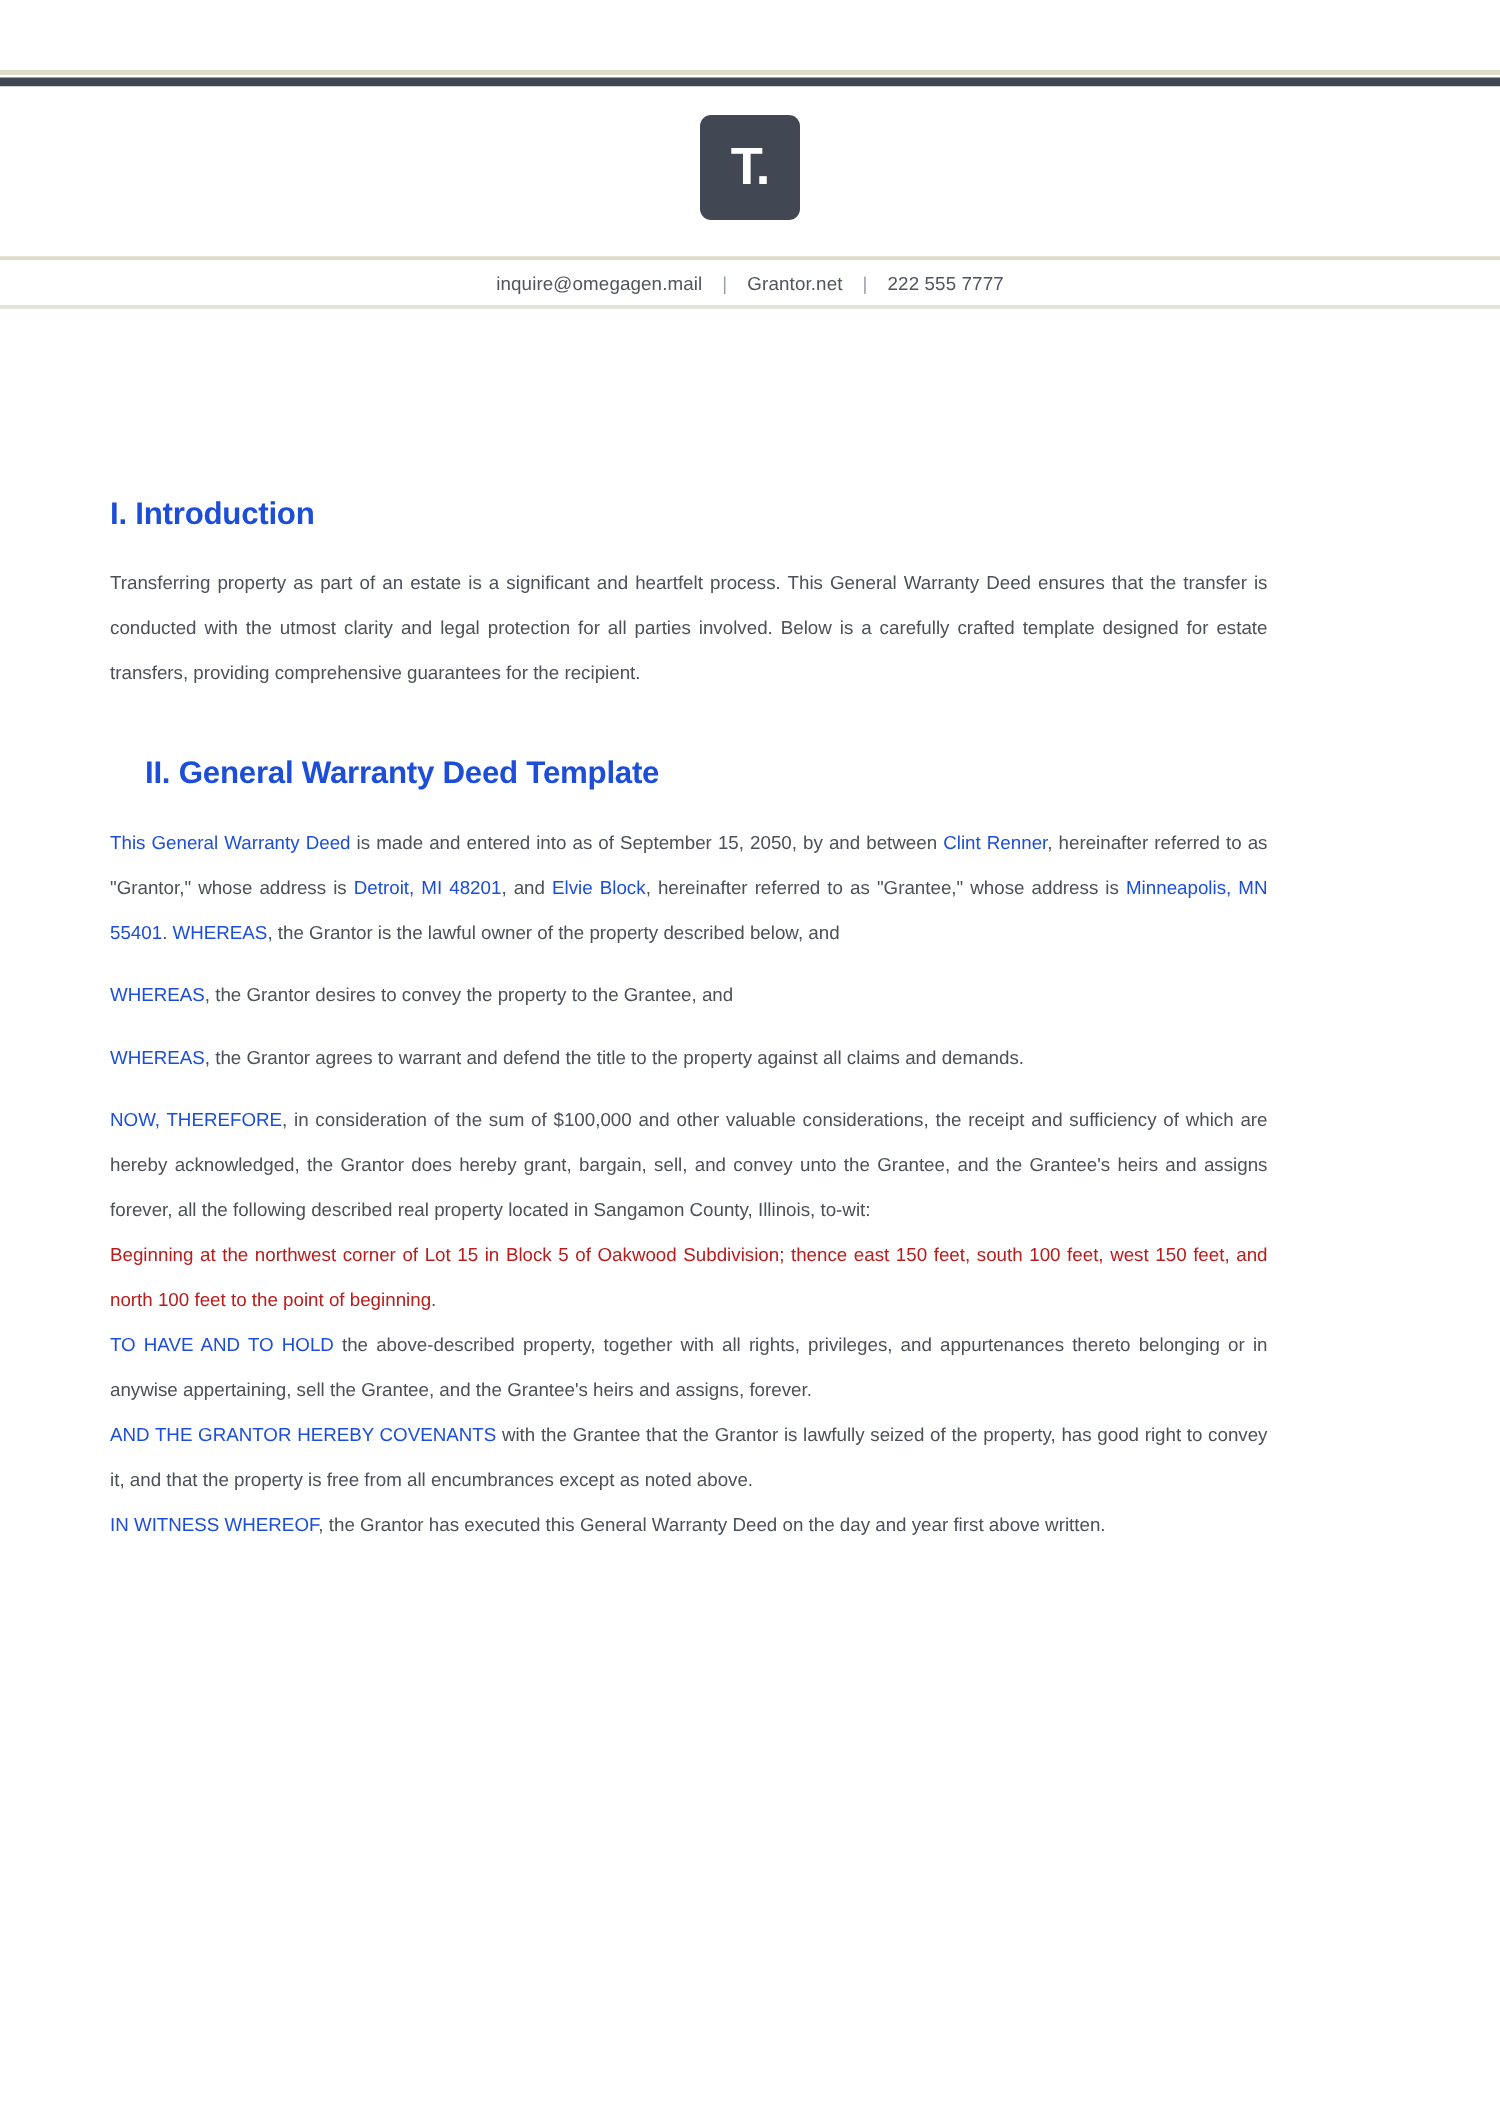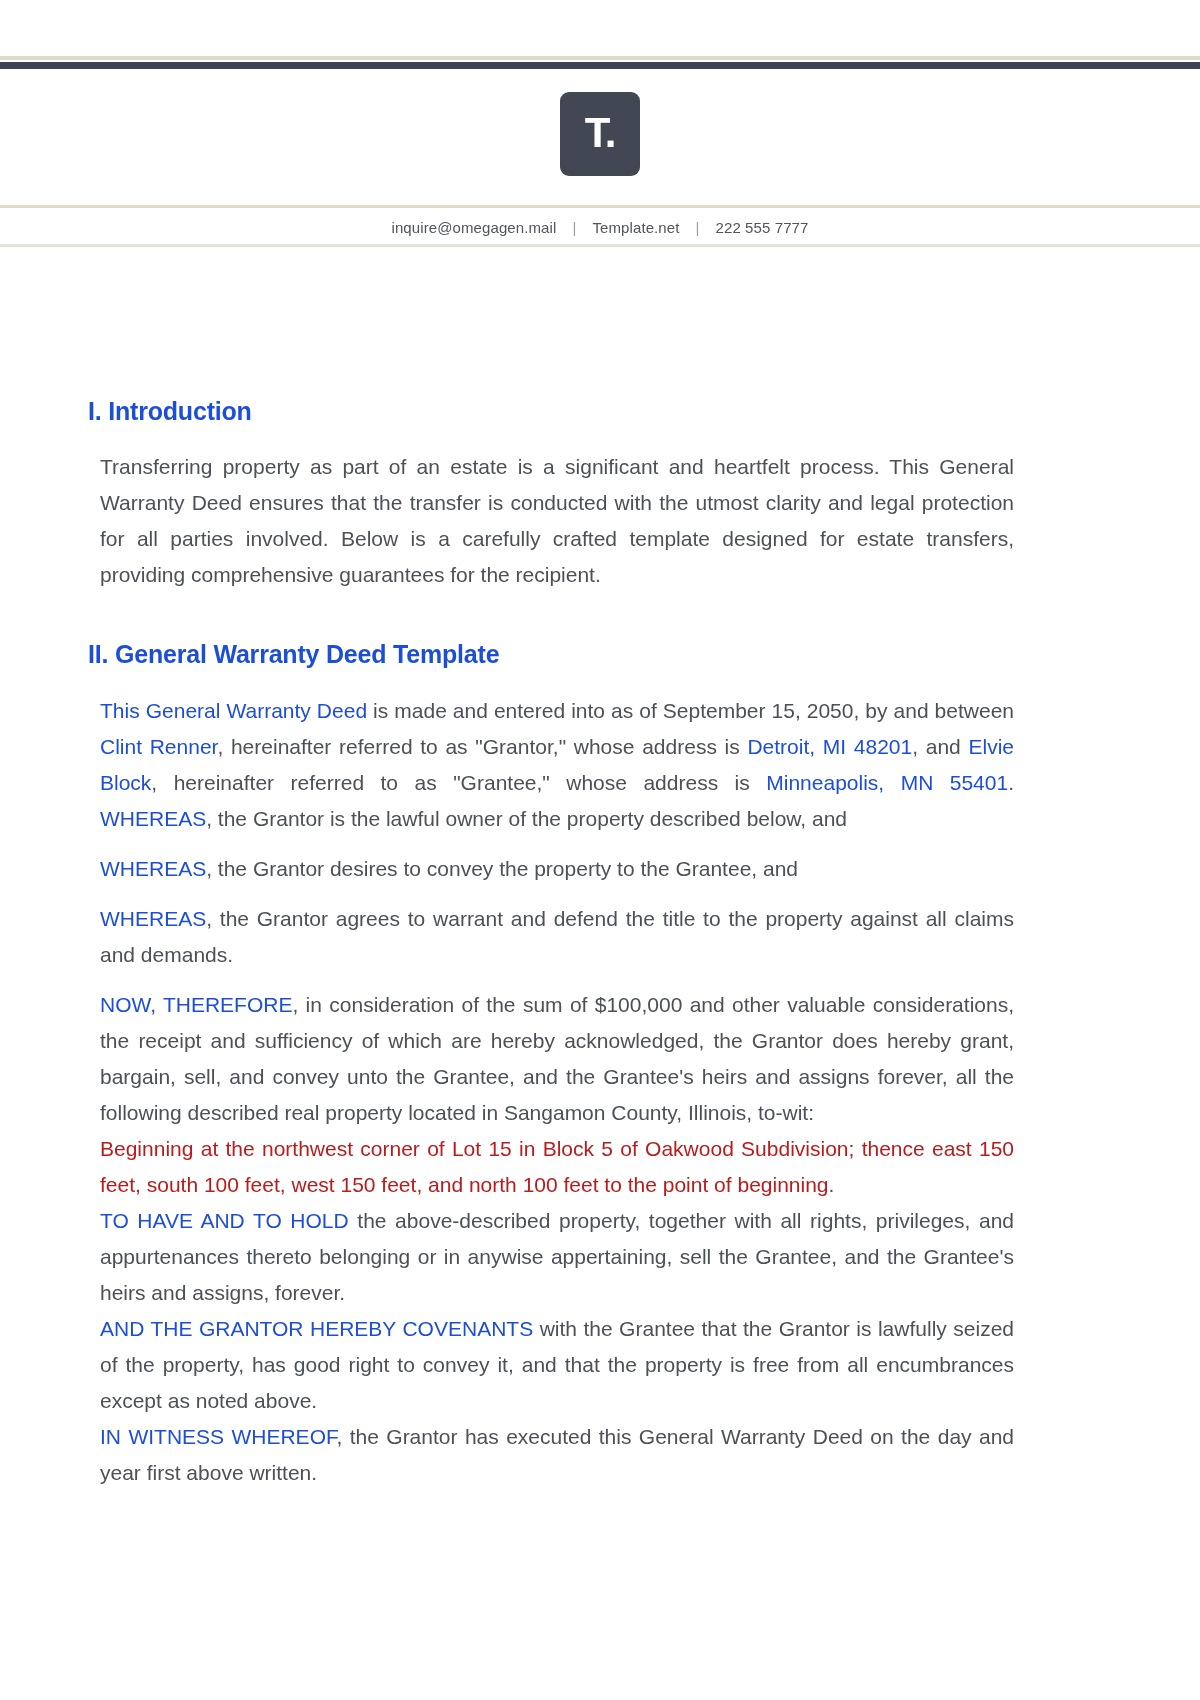--- a/index.html
+++ b/index.html
@@ -127,28 +127,28 @@
   }
 
   .sec-heading {
     font-size: 25px;
     font-weight: 700;
     color: #1d4ed8;
     letter-spacing: -0.2px;
     margin: 0 0 22px 0;
     line-height: 1.25;
   }
-  .sec-heading.second { margin-top: 46px; }
+  .sec-heading.second { margin-top: 46px; margin-left: 28px; }
 
   p.body-text {
-    font-size: 21px;
+    font-size: 15px;
     line-height: 36px;
     color: #4c5158;
     text-align: justify;
-    margin: 0 0 14px 12px;
+    margin: 0 0 14px 0;
   }
   p.body-text.tight { margin-bottom: 0; }
   p.body-text:last-child { margin-bottom: 0; }
 
   .b { font-weight: 400; color: #1d4ed8; }
   .blk { font-weight: 400; color: #b91c1c; }
 
   .intro-para { margin-bottom: 0; }
 </style>
 </head>
@@ -163,21 +163,21 @@
     <div class="logo-tile">
       <span class="logo-mark">T.</span>
     </div>
   </div>
 
   <div class="rule-mid"></div>
 
   <div class="contact-bar">
     <span class="contact-item">inquire@omegagen.mail</span>
     <span class="contact-sep">|</span>
-    <span class="contact-item">Template.net</span>
+    <span class="contact-item">Grantor.net</span>
     <span class="contact-sep">|</span>
     <span class="contact-item">222 555 7777</span>
   </div>
 
   <div class="rule-bottom"></div>
 
   <div class="content">
 
 
     <h2 class="sec-heading">I. Introduction</h2>

